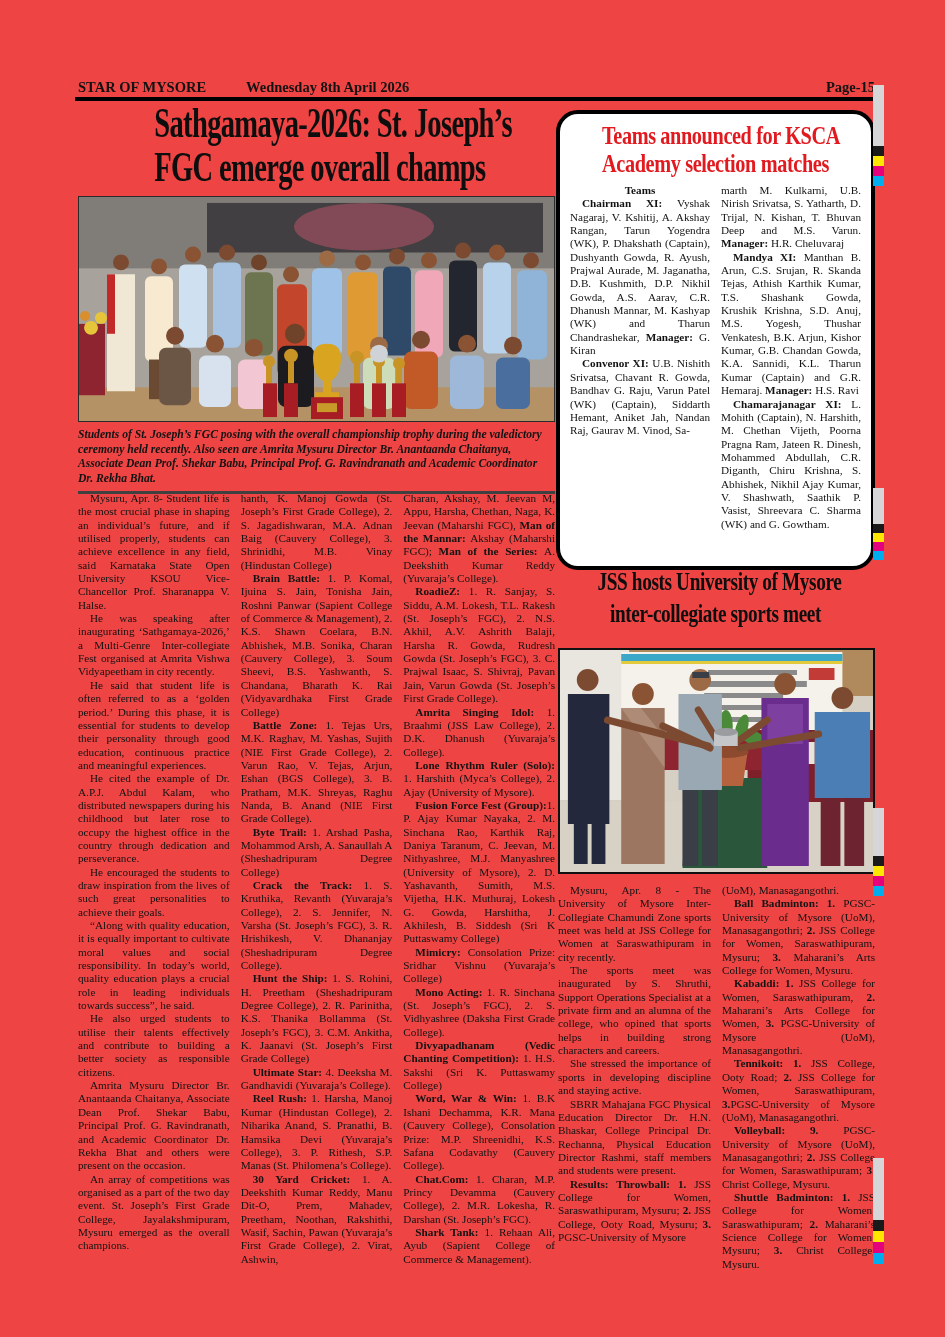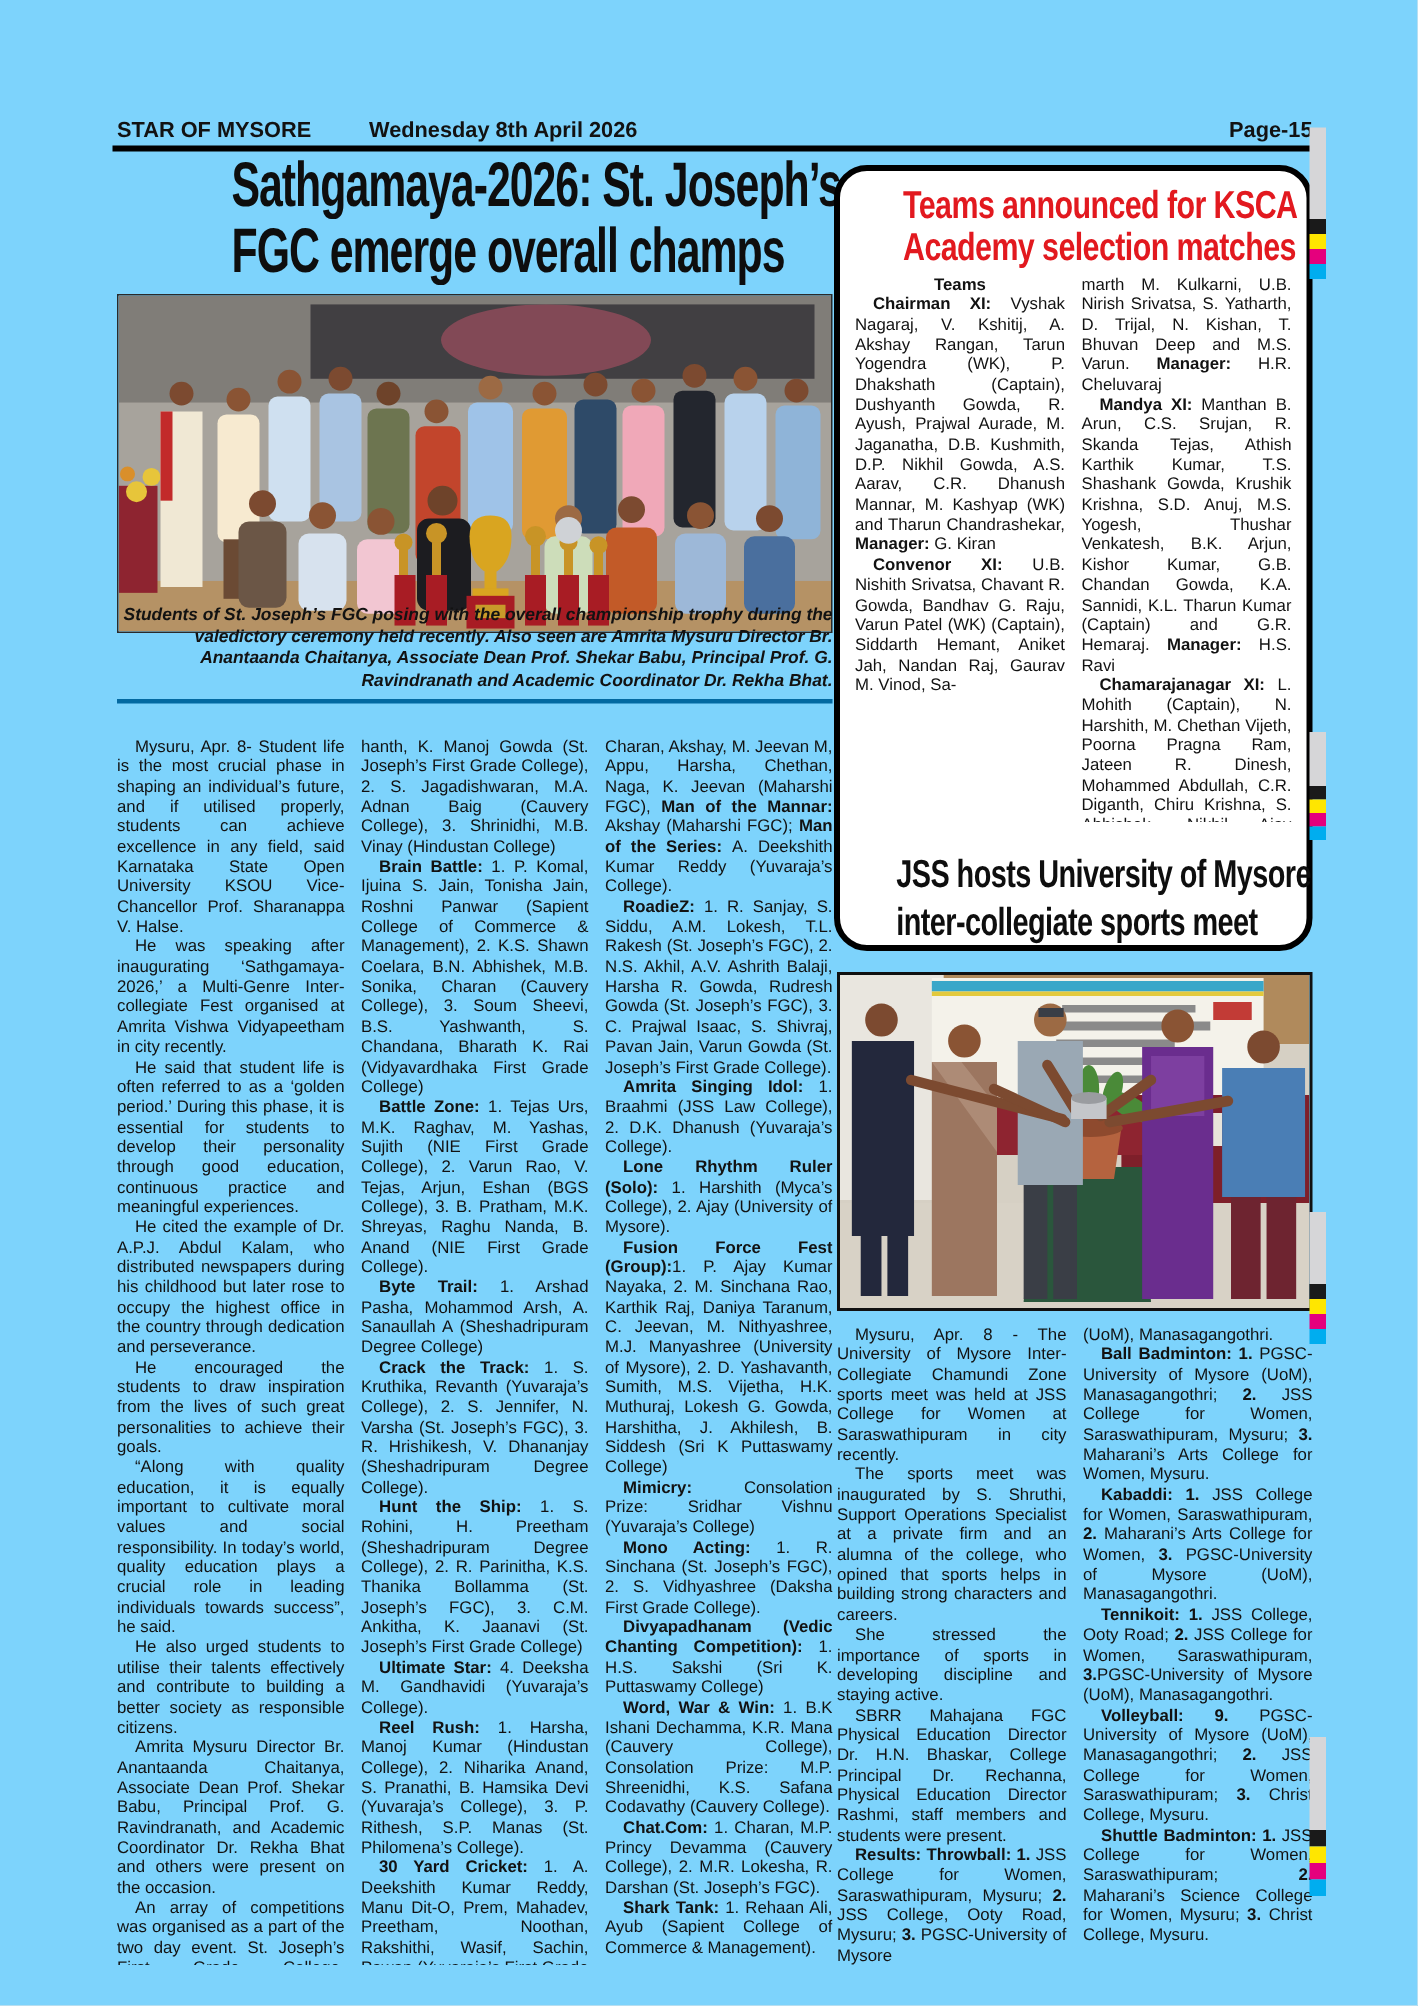--- a/index.html
+++ b/index.html
@@ -1,17 +1,17 @@
 <!DOCTYPE html>
 <html style="--ink: #0e0e0e; --red: #e2191f; --bar-gray: #d6d6d8; --bar-black: #1a1a1a; --bar-yellow: #ffe600; --bar-magenta: #e5007d; --bar-cyan: #00adef;"><head>
 <meta charset="utf-8">
 <style>
   html,body{margin:0;padding:0;background:#e8e8e8;}
-  .sheet{position:relative;width:945px;height:1337px;background:#7dd3fc;
-         font-family:Liberation Sans, sans-serif;color:#121212;overflow:hidden;}
+  .sheet{position:relative;width:945px;height:1337px;background:#ef4444;
+         font-family:Liberation Serif, serif;color:#121212;overflow:hidden;}
 
   
   .masthead{position:absolute;top:79px;left:0;width:100%;height:18px;font-weight:700;font-size:14.5px;}
   .m-paper{position:absolute;left:78px;}
   .m-date{position:absolute;left:246px;}
   .m-page{position:absolute;right:70px;}
   .mast-rule{position:absolute;top:97px;left:75px;right:70px;height:4px;background:#000;}
 
   
   .lead-headline{position:absolute;top:101px;left:78px;width:477px;text-align:center;
@@ -20,37 +20,37 @@
                      transform:scaleX(.68);transform-origin:50% 50%;}
 
   
   .lead-photo{position:absolute;top:196px;left:78px;width:477px;height:226px;
               border:1px solid #2a2a2a;box-sizing:border-box;overflow:hidden;}
   .jss-photo{position:absolute;top:648px;left:558px;width:317px;height:226px;
              border:2px solid #111;box-sizing:border-box;overflow:hidden;}
   .lead-photo svg,.jss-photo svg{display:block;width:100%;height:100%;}
 
   
-  .lead-caption{position:absolute;top:403px;left:78px;width:477px;
+  .lead-caption{position:absolute;top:428px;left:78px;width:477px;
                 font-size:11.6px;line-height:14.6px;font-weight:700;font-style:italic;
-                border-bottom:3px solid #0369a1;padding-bottom:5px;text-align:right;}
+                border-bottom:3px solid #404040;padding-bottom:5px;}
 
   
   .cols{display:flex;}
   .cols .col{flex:1;min-width:0;}
   .cols .col + .col{margin-left:11px;}
   p.para{margin:0;font-size:11.2px;line-height:13.35px;text-align:justify;text-indent:12px;}
   p.para.noind{text-indent:0;}
   p.para.center{text-align:center;text-indent:0;font-weight:700;}
   p.para span.b{font-weight:700;}
 
   .lead-cols{position:absolute;top:492px;left:78px;width:477px;height:818px;overflow:hidden;}
 
   
-  .ksca-box{position:absolute;top:110px;left:556px;width:319px;height:524px;box-sizing:border-box;
+  .ksca-box{position:absolute;top:110px;left:556px;width:319px;height:460px;box-sizing:border-box;
             border:4px solid #000;border-radius:22px;background:#fff;padding:7px 10px 6px;}
   .ksca-title{text-align:center;font-weight:700;color:var(--red);letter-spacing:-.5px;margin-top:1px;}
   .ksca-title .ln{display:block;white-space:nowrap;font-size:26px;line-height:28px;
                   transform:scaleX(.78);transform-origin:50% 50%;}
   .ksca-cols{margin-top:6px;height:364px;overflow:hidden;}
 
   
   .jss-headline{position:absolute;top:566px;left:556px;width:319px;text-align:center;
                 font-weight:700;color:var(--ink);letter-spacing:-.5px;}
   .jss-headline .ln{display:block;white-space:nowrap;font-size:26px;line-height:32px;

